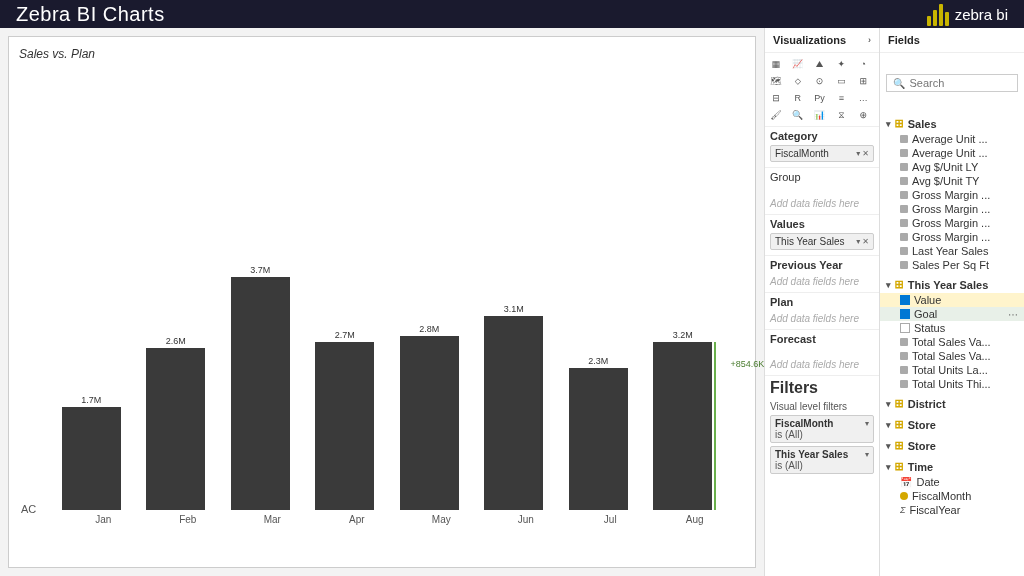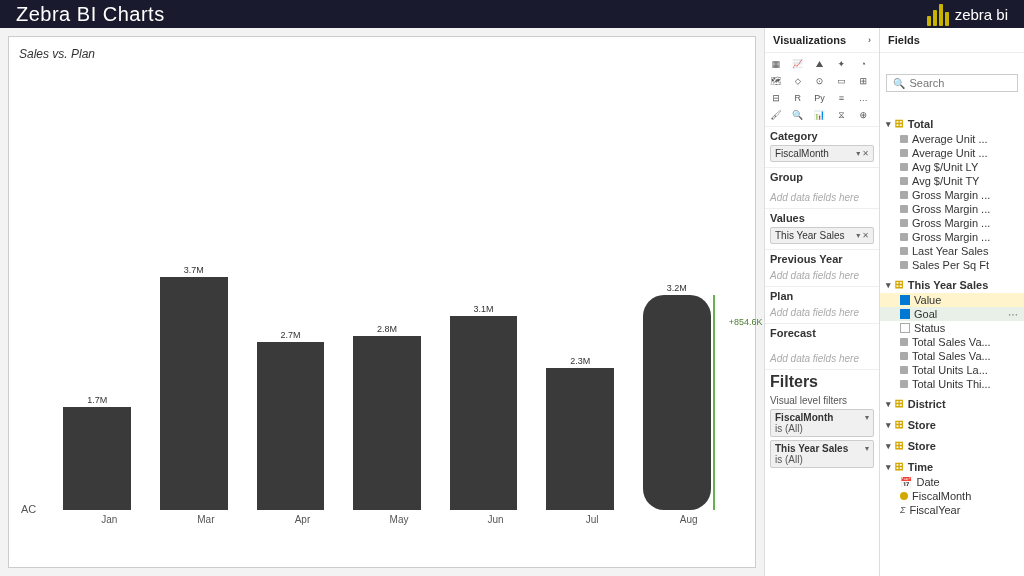--- a/index.html
+++ b/index.html
@@ -283,20 +283,25 @@
       <div class="chart-inner">
         <span class="y-label">AC</span>
         <div class="bars-area" id="bars-area">
 
         <div class="bar-group">
               <div class="bar-value">1.7M</div>
               <div class="bar" style="height: 103px;"></div>
               <div class="bar-label">Jan</div>
             </div>
             <div class="bar-group">
+              <div class="bar-value">2.6M</div>
+              <div class="bar" style="height: 162px;"></div>
+              <div class="bar-label">Feb</div>
+            </div>
+            <div class="bar-group">
               <div class="bar-value">3.7M</div>
               <div class="bar" style="height: 233px;"></div>
               <div class="bar-label">Mar</div>
             </div>
             <div class="bar-group">
               <div class="bar-value">2.7M</div>
               <div class="bar" style="height: 168px;"></div>
               <div class="bar-label">Apr</div>
             </div>
             <div class="bar-group">
@@ -309,21 +314,21 @@
               <div class="bar" style="height: 194px;"></div>
               <div class="bar-label">Jun</div>
             </div>
             <div class="bar-group">
               <div class="bar-value">2.3M</div>
               <div class="bar" style="height: 142px;"></div>
               <div class="bar-label">Jul</div>
             </div>
             <div class="bar-group">
               <div class="bar-value">3.2M</div>
-              <div class="bar" style="height: 215px; border-radius: 21px;">
+              <div class="bar" style="height: 168px;">
                 <div style="position: absolute; right: -52px; top: 10%; font-size: 9px; color: rgb(74, 124, 47); white-space: nowrap;">+854.6K</div>
                 <div style="position: absolute; right: -4px; top: 0px; bottom: 0px; width: 2px; background: rgb(106, 176, 76);"></div>
               </div>
               <div class="bar-label">Aug</div>
             </div>
           </div>
       </div>
     </div>
   </div>
 
@@ -370,21 +375,21 @@
           <div class="data-field-box">
             <span class="data-field-name">FiscalMonth</span>
             <div style="display:flex;gap:2px;align-items:center;">
               <span style="font-size:8px;color:#666;">▾</span>
               <span style="font-size:8px;color:#666;">✕</span>
             </div>
           </div>
         </div>
 
         <div style="padding:3px 5px; border-bottom:1px solid #eee;">
-          <div style="font-weight:700; color:#333; margin-bottom:7px;">Group</div>
+          <div style="font-weight:400; color:#333; margin-bottom:13px;">Group</div>
           <div class="data-placeholder">Add data fields here</div>
         </div>
 
         <div style="padding:3px 5px; border-bottom:1px solid #eee;">
           <div style="font-weight:600; color:#333; margin-bottom:3px;">Values</div>
           <div class="data-field-box">
             <span class="data-field-name">This Year Sales</span>
             <div style="display:flex;gap:2px;align-items:center;">
               <span style="font-size:8px;color:#666;">▾</span>
               <span style="font-size:8px;color:#666;">✕</span>
@@ -437,21 +442,21 @@
         <span class="search-icon-span">🔍</span>
         <input type="text" placeholder="Search" style="">
       </div>
 
       <div class="fields-list">
 
         <div class="field-section">
           <div class="field-section-header">
             <span class="chevron">▾</span>
             <span style="font-size:11px;color:#d4a800;">⊞</span>
-            <span>Total</span>
+            <span>Sales</span>
           </div>
           <div class="field-item">
             <span style="width:8px;height:8px;background:#aaa;border-radius:1px;flex-shrink:0;"></span>
             <span>Average Unit ...</span>
           </div>
           <div class="field-item">
             <span style="width:8px;height:8px;background:#aaa;border-radius:1px;flex-shrink:0;"></span>
             <span>Average Unit ...</span>
           </div>
           <div class="field-item">

